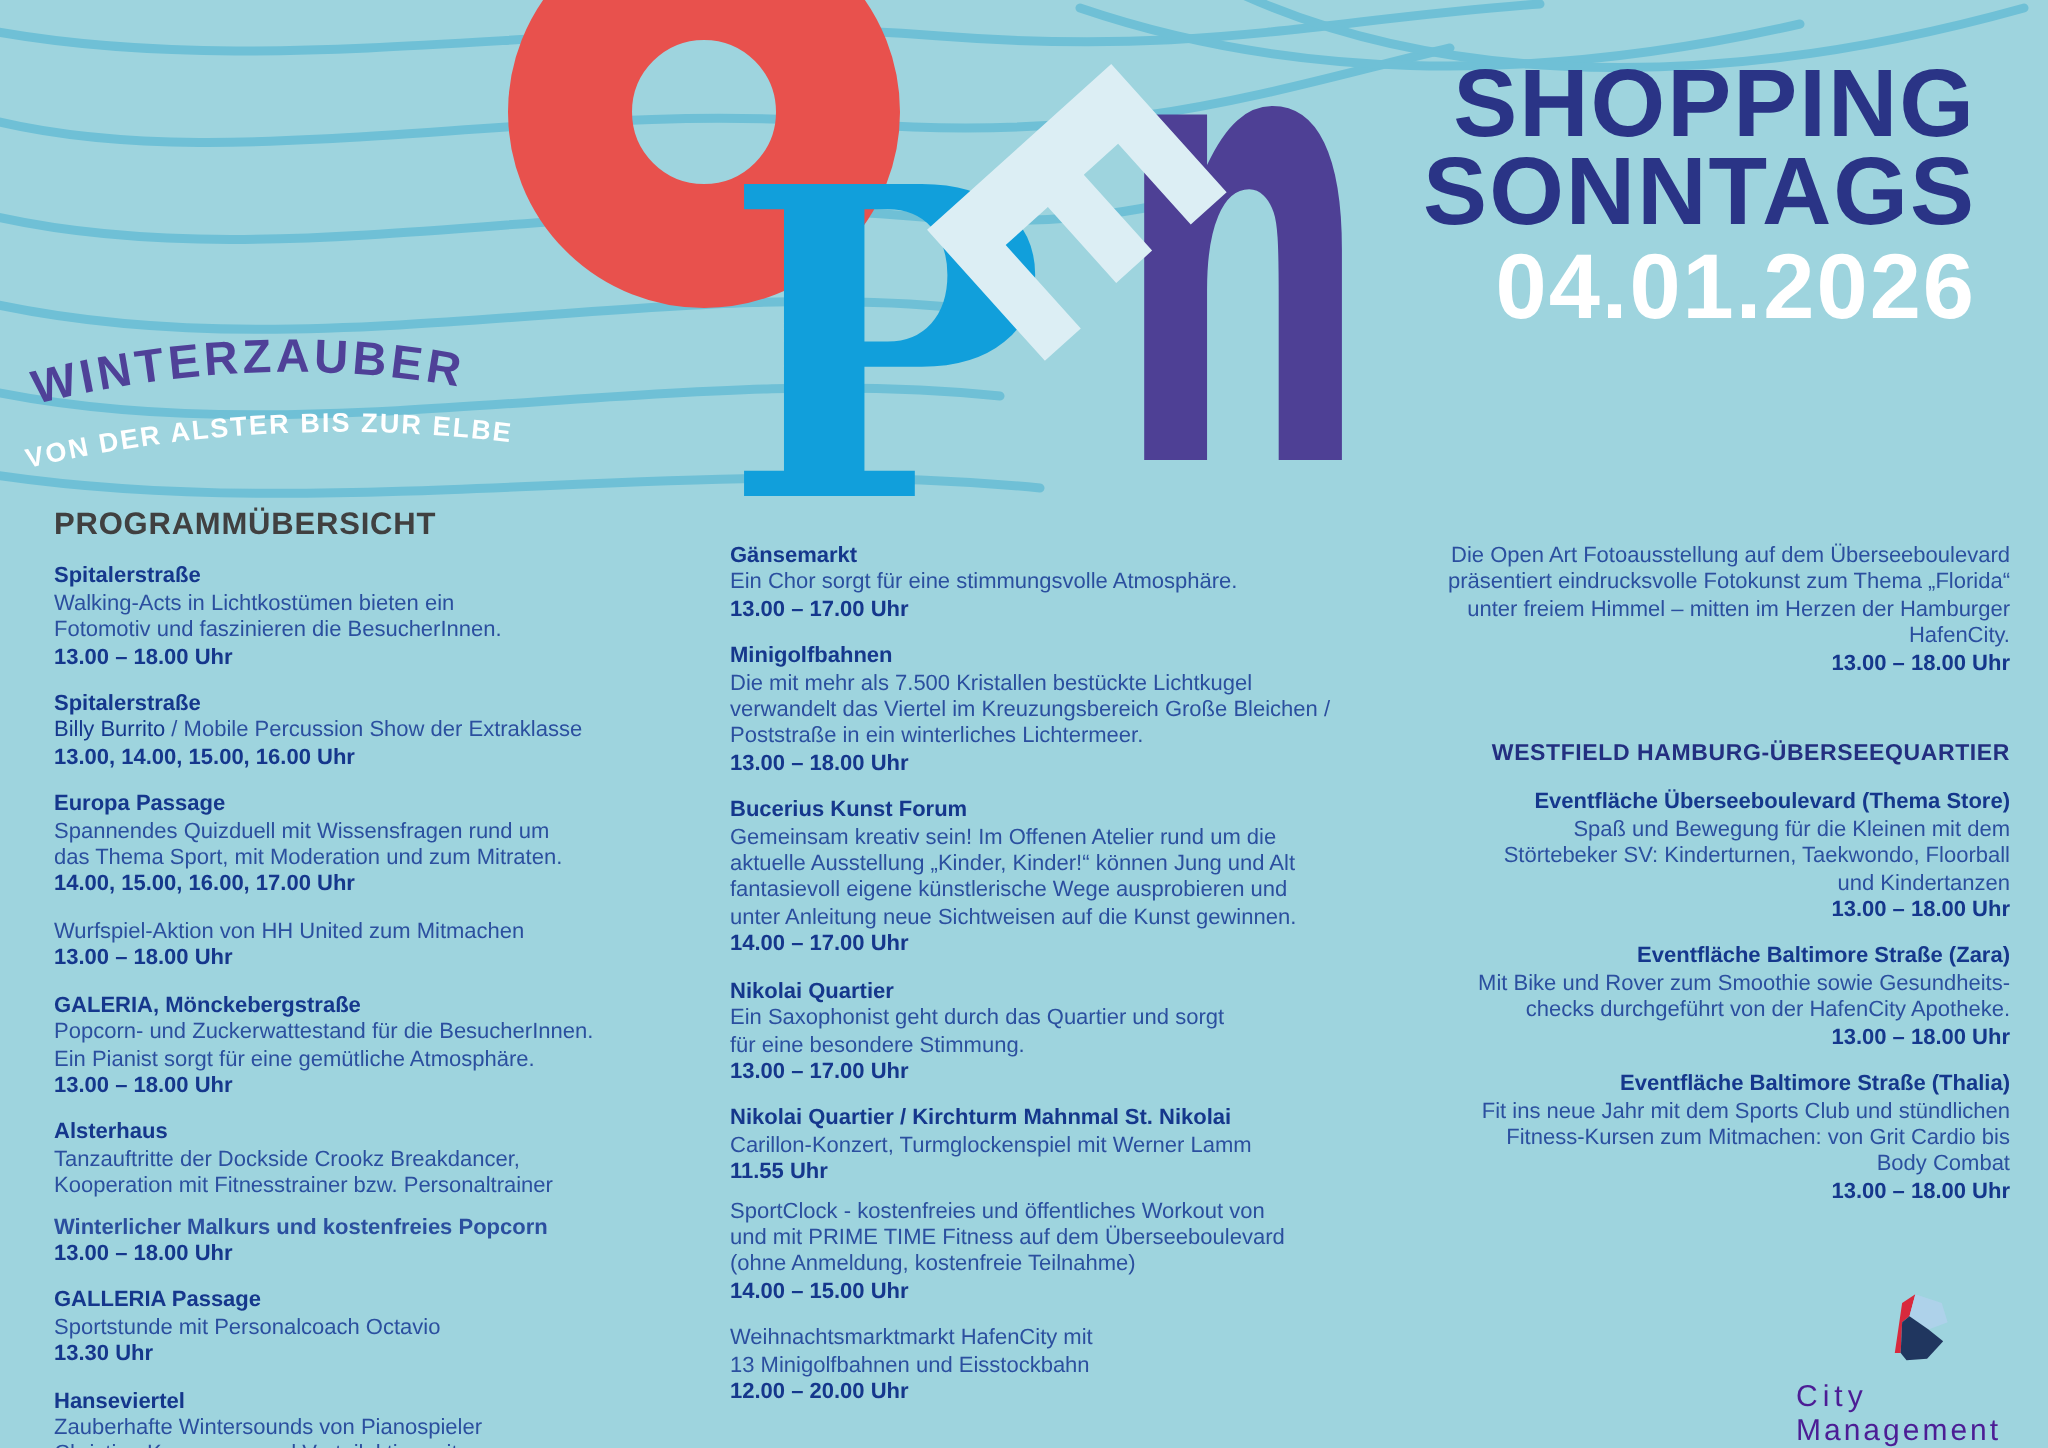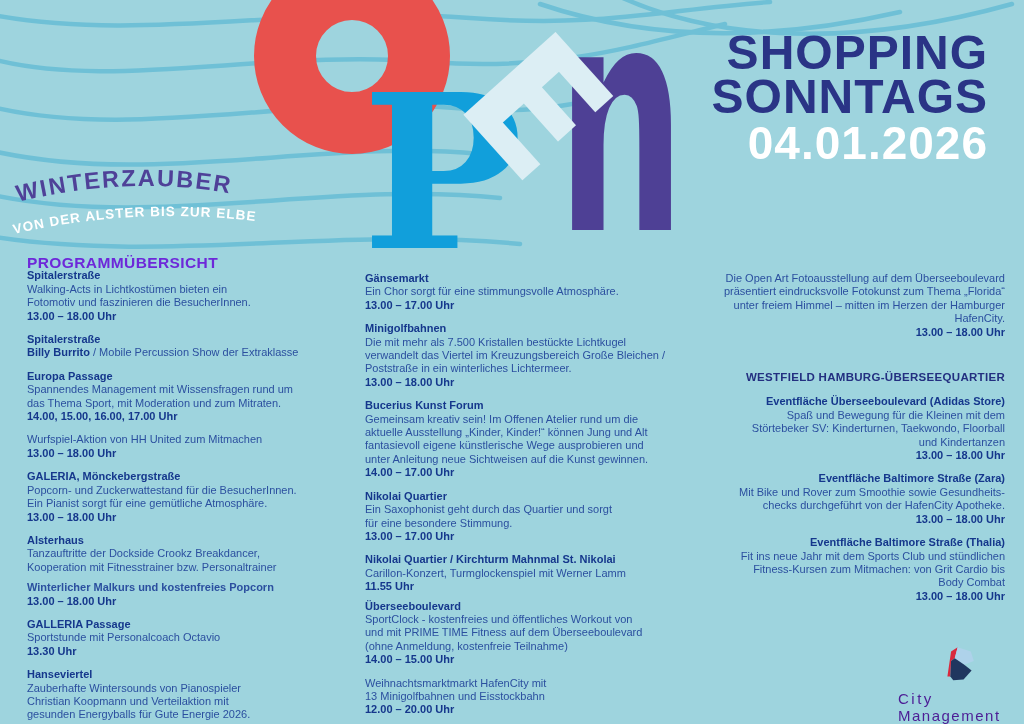--- a/index.html
+++ b/index.html
@@ -11,26 +11,26 @@
   .header-art{position:absolute;top:0;left:0;}
   
   .title-block{position:absolute;top:31px;right:36px;text-align:right;}
   .title-main{color:#2a3486;font-weight:bold;font-size:48px;line-height:44px;letter-spacing:1px;}
   .title-sub{color:#ffffff;font-weight:bold;font-size:46px;line-height:43px;letter-spacing:1px;margin-top:3px;}
   
   .col{position:absolute;color:#2b4f9f;font-size:11px;line-height:13.4px;}
   .col-1{left:27px;top:256px;width:325px;}
   .col-2{left:365px;top:272px;width:325px;}
   .col-3{left:700px;top:272px;width:305px;text-align:right;}
-  .prog-heading{color:#6d28d9;font-weight:bold;font-size:15.5px;letter-spacing:.4px;}
+  .prog-heading{color:#404040;font-weight:bold;font-size:15.5px;letter-spacing:.4px;margin-bottom:13px;}
   .item{margin-bottom:10px;}
   .item.mb-lg{margin-bottom:6px;}
   .venue{font-weight:bold;color:#15378c;}
   .desc{white-space:pre-line;}
-  .desc .b{font-weight:bold;color:#15378c;}
+  .desc .b{font-weight:normal;color:#15378c;}
   .desc2{white-space:pre-line;margin-top:7px;font-weight:bold;}
   .time{font-weight:bold;color:#15378c;}
   .section-header{font-weight:bold;color:#232f80;font-size:11.5px;letter-spacing:.3px;margin:32px 0 11px;}
   
   .cm-logo{position:absolute;left:898px;top:641px;color:#4c1d95;}
   .cm-mark{display:block;margin-left:34px;margin-bottom:3px;}
   .cm-city{font-size:15px;letter-spacing:2.5px;line-height:17px;}
   .cm-mgmt{font-size:15px;letter-spacing:1.5px;line-height:18px;}
   .cm-hh{font-size:16px;font-weight:bold;letter-spacing:.8px;line-height:20px;}
 </style>
@@ -80,25 +80,26 @@
     <div class="item">
       <div class="venue">Spitalerstraße</div>
       <div class="desc">Walking-Acts in Lichtkostümen bieten ein
 Fotomotiv und faszinieren die BesucherInnen.</div>
       <div class="time">13.00 – 18.00 Uhr</div>
     </div>
 
     <div class="item">
       <div class="venue">Spitalerstraße</div>
       <div class="desc"><span class="b">Billy Burrito</span><span> / Mobile Percussion Show der Extraklasse</span></div>
+      <div class="time">13.00, 14.00, 15.00, 16.00 Uhr</div>
     </div>
 
     <div class="item">
       <div class="venue">Europa Passage</div>
-      <div class="desc">Spannendes Management mit Wissensfragen rund um
+      <div class="desc">Spannendes Quizduell mit Wissensfragen rund um
 das Thema Sport, mit Moderation und zum Mitraten.</div>
       <div class="time">14.00, 15.00, 16.00, 17.00 Uhr</div>
     </div>
 
     <div class="item">
       <div class="desc">Wurfspiel-Aktion von HH United zum Mitmachen</div>
       <div class="time">13.00 – 18.00 Uhr</div>
     </div>
 
     <div class="item">
@@ -163,21 +164,20 @@
       <div class="time">13.00 – 17.00 Uhr</div>
     </div>
 
     <div class="item mb-lg">
       <div class="venue">Nikolai Quartier / Kirchturm Mahnmal St. Nikolai</div>
       <div class="desc">Carillon-Konzert, Turmglockenspiel mit Werner Lamm</div>
       <div class="time">11.55 Uhr</div>
     </div>
 
     <div class="item">
-      <div class="venue">Überseeboulevard</div>
       <div class="desc">SportClock - kostenfreies und öffentliches Workout von
 und mit PRIME TIME Fitness auf dem Überseeboulevard
 (ohne Anmeldung, kostenfreie Teilnahme)</div>
       <div class="time">14.00 – 15.00 Uhr</div>
     </div>
 
     <div class="item">
       <div class="desc">Weihnachtsmarktmarkt HafenCity mit
 13 Minigolfbahnen und Eisstockbahn</div>
       <div class="time">12.00 – 20.00 Uhr</div>
@@ -189,21 +189,21 @@
       <div class="desc">Die Open Art Fotoausstellung auf dem Überseeboulevard
 präsentiert eindrucksvolle Fotokunst zum Thema „Florida“
 unter freiem Himmel – mitten im Herzen der Hamburger
 HafenCity.</div>
       <div class="time">13.00 – 18.00 Uhr</div>
     </div>
 
     <div class="section-header">WESTFIELD HAMBURG-ÜBERSEEQUARTIER</div>
 
     <div class="item">
-      <div class="venue">Eventfläche Überseeboulevard (Adidas Store)</div>
+      <div class="venue">Eventfläche Überseeboulevard (Thema Store)</div>
       <div class="desc">Spaß und Bewegung für die Kleinen mit dem
 Störtebeker SV: Kinderturnen, Taekwondo, Floorball
 und Kindertanzen</div>
       <div class="time">13.00 – 18.00 Uhr</div>
     </div>
 
     <div class="item">
       <div class="venue">Eventfläche Baltimore Straße (Zara)</div>
       <div class="desc">Mit Bike und Rover zum Smoothie sowie Gesundheits-
 checks durchgeführt von der HafenCity Apotheke.</div>

